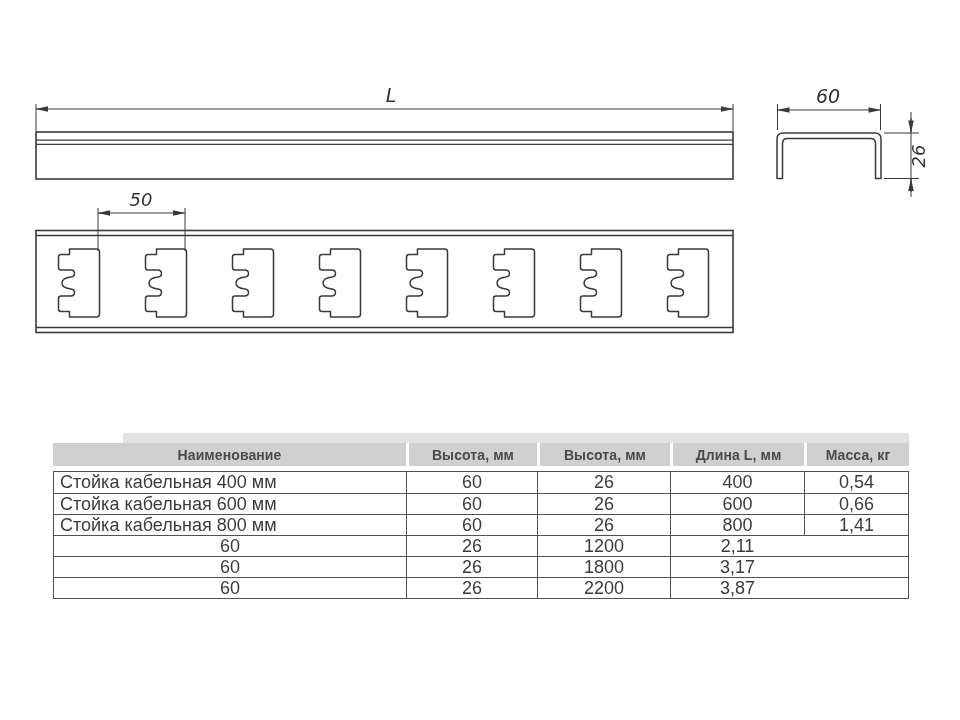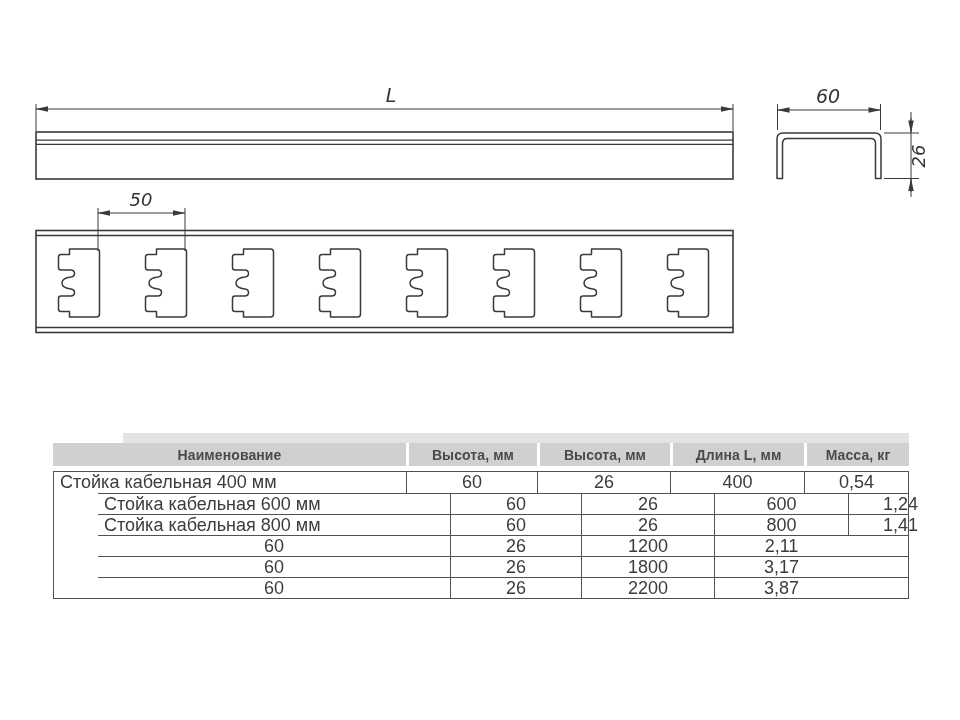--- a/index.html
+++ b/index.html
@@ -27,21 +27,21 @@
   }
   .hcell + .hcell { border-left:3px solid #ffffff; }
   .tbody {
     position:absolute; left:53px; top:471px; width:856px;
     box-sizing:border-box; border:1px solid #515151; background:#fff;
   }
   .trow {
     display:grid; grid-template-columns:352px 131px 133px 134px 104px;
     height:21px; box-sizing:border-box;
   }
-  .trow + .trow { border-top:1px solid #515151;margin-left:44px; }
+  .trow + .trow { border-top:1px solid #515151; }
   .tcell {
     box-sizing:border-box; display:flex; align-items:center; justify-content:center;
     font-size:18px; color:#3c3c3c; overflow:hidden; white-space:nowrap;
   }
   .tcell + .tcell { border-left:1px solid #515151; }
   .tcell.name { justify-content:flex-start; padding-left:6px; }
 </style>
 </head>
 <body>
 
@@ -132,21 +132,21 @@
       <div class="tcell">60</div>
       <div class="tcell">26</div>
       <div class="tcell">400</div>
       <div class="tcell">0,54</div>
     </div>
     <div class="trow">
       <div class="tcell name">Стойка кабельная 600 мм</div>
       <div class="tcell">60</div>
       <div class="tcell">26</div>
       <div class="tcell">600</div>
-      <div class="tcell">1,24</div>
+      <div class="tcell">0,66</div>
     </div>
     <div class="trow">
       <div class="tcell name">Стойка кабельная 800 мм</div>
       <div class="tcell">60</div>
       <div class="tcell">26</div>
       <div class="tcell">800</div>
       <div class="tcell">1,41</div>
     </div>
     <div class="trow">
       <div class="tcell">60</div>

